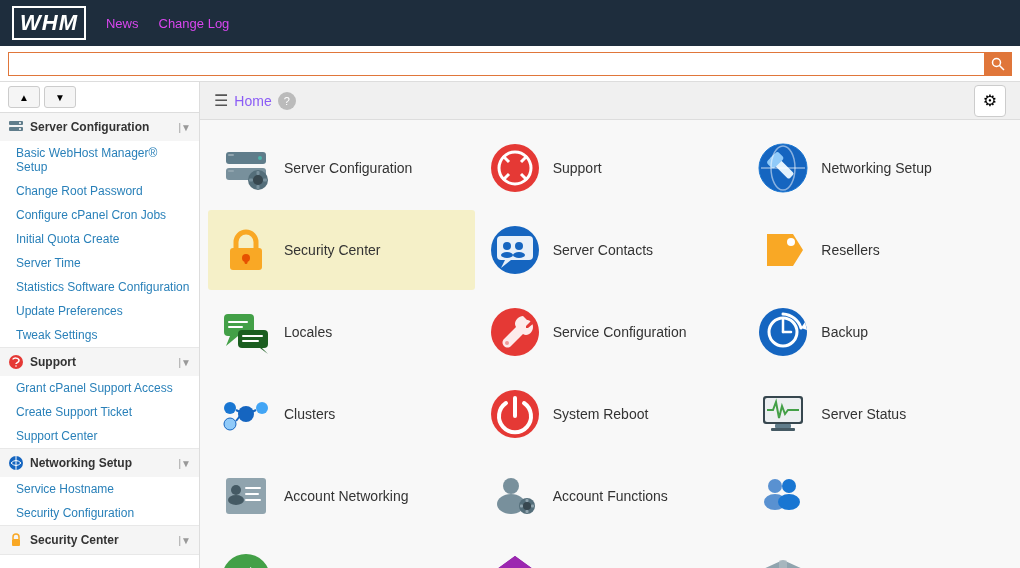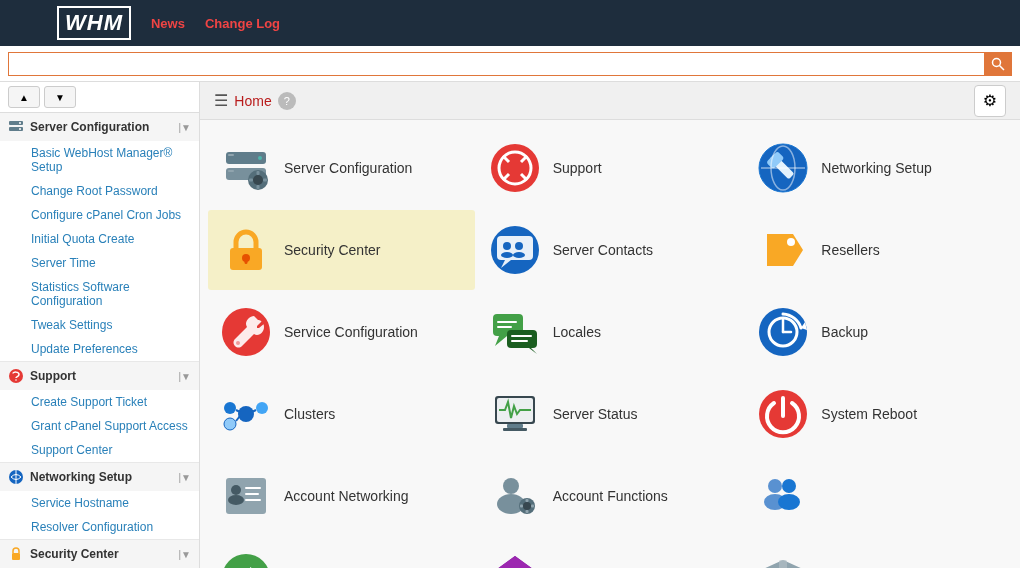--- a/index.html
+++ b/index.html
@@ -15,27 +15,25 @@
       gap: 20px;
     }
     .whm-logo {
       font-weight: bold;
       font-size: 22px;
       color: #fff;
       font-style: italic;
       border: 2px solid #fff;
       padding: 2px 6px;
       letter-spacing: 1px;
-      margin-left: 45px;
     }
     .nav-link {
-      color: #ef4444;
+      color: #d946ef;
       text-decoration: none;
       font-size: 13px;
-      font-weight: bold;
     }
 
     
     .search-bar {
       background: #fff;
       height: 36px;
       display: flex;
       align-items: center;
       padding: 0 8px;
       border-bottom: 1px solid #ddd;
@@ -112,21 +110,20 @@
     }
     .sidebar-section-toggle {
       color: #999;
       font-size: 10px;
     }
     .sidebar-item {
       padding: 5px 8px 5px 16px;
       color: #2980b9;
       cursor: pointer;
       font-size: 12px;
-      margin-left: 15px;
     }
 
     
     .content {
       flex: 1;
       background: #f8f8f8;
       overflow-y: auto;
     }
     .content-header {
       display: flex;
@@ -143,21 +140,21 @@
       gap: 6px;
       font-size: 14px;
     }
     .breadcrumb-icon {
       font-size: 16px;
       cursor: pointer;
       color: #555;
     }
     .breadcrumb-home {
       font-size: 14px;
-      color: #b91c1c;
+      color: #8b5cf6;
       font-weight: 500;
     }
     .help-icon {
       width: 18px;
       height: 18px;
       border-radius: 50%;
       background: #bbb;
       color: white;
       font-size: 11px;
       display: flex;
@@ -253,51 +250,51 @@
         </svg>
         <span class="sidebar-section-title">Server Configuration</span>
         <span class="sidebar-section-toggle">|▼</span>
       </div>
       <div class="sidebar-item">Basic WebHost Manager® Setup</div>
       <div class="sidebar-item">Change Root Password</div>
       <div class="sidebar-item">Configure cPanel Cron Jobs</div>
       <div class="sidebar-item">Initial Quota Create</div>
       <div class="sidebar-item">Server Time</div>
       <div class="sidebar-item">Statistics Software Configuration</div>
+      <div class="sidebar-item">Update Preferences</div>
       <div class="sidebar-item">Tweak Settings</div>
-      <div class="sidebar-item">Update Preferences</div>
     </div>
 
     <div class="sidebar-section">
       <div class="sidebar-section-header">
         <svg width="16" height="16" viewBox="0 0 16 16">
           <circle cx="8" cy="8" r="7" fill="#e53935"></circle>
           <path d="M5 5.5 C5 3.5 11 3.5 11 6.5 C11 8.5 8 8.5 8 10" stroke="white" stroke-width="1.5" fill="none"></path>
           <circle cx="8" cy="12" r="0.8" fill="white"></circle>
         </svg>
         <span class="sidebar-section-title">Support</span>
         <span class="sidebar-section-toggle">|▼</span>
       </div>
+      <div class="sidebar-item">Grant cPanel Support Access</div>
       <div class="sidebar-item">Create Support Ticket</div>
-      <div class="sidebar-item">Grant cPanel Support Access</div>
       <div class="sidebar-item">Support Center</div>
     </div>
 
     <div class="sidebar-section">
       <div class="sidebar-section-header">
         <svg width="16" height="16" viewBox="0 0 16 16">
           <circle cx="8" cy="8" r="7" fill="#1565c0"></circle>
           <path d="M3 8 Q8 3 13 8 Q8 13 3 8" stroke="white" stroke-width="1" fill="none"></path>
           <line x1="8" y1="1" x2="8" y2="15" stroke="white" stroke-width="1"></line>
         </svg>
         <span class="sidebar-section-title">Networking Setup</span>
         <span class="sidebar-section-toggle">|▼</span>
       </div>
       <div class="sidebar-item">Service Hostname</div>
-      <div class="sidebar-item">Resolver Configuration</div>
+      <div class="sidebar-item">Security Configuration</div>
     </div>
 
     <div class="sidebar-section">
       <div class="sidebar-section-header">
         <svg width="16" height="16" viewBox="0 0 16 16">
           <rect x="4" y="7" width="8" height="7" rx="1" fill="#f9a825"></rect>
           <path d="M5 7 V5 A3 3 0 0 1 11 5 V7" stroke="#f9a825" stroke-width="1.5" fill="none"></path>
         </svg>
         <span class="sidebar-section-title">Security Center</span>
         <span class="sidebar-section-toggle">|▼</span>
@@ -407,46 +404,46 @@
             <path d="M10 10 L36 10 L46 26 L36 42 L10 42 Z" fill="#f9a825"></path>
             <circle cx="34" cy="18" r="4" fill="white"></circle>
           </svg>
         </div>
         <span class="grid-item-label">Resellers</span>
       </div>
 
       <div class="grid-item">
         <div class="grid-item-icon">
           <svg width="52" height="52" viewBox="0 0 52 52">
-            <circle cx="26" cy="26" r="24" fill="#e53935"></circle>
-
-            <path d="M34 10 C30 10 26 14 26 18 C26 19 26.5 20 27 21 L15 33 C13 35 13 38 15 40 C17 42 20 42 22 40 L34 28 C35 28.5 36 29 37 29 C41 29 44 25 44 21 C44 20 43.8 19 43.5 18.2 L39 22 L37 22 L37 20 L41.5 15.5 C40.5 14.5 39.5 14 38 14 Z" fill="white" opacity="0.9"></path>
-            <circle cx="18" cy="37" r="2" fill="#ef9a9a"></circle>
-          </svg>
-        </div>
-        <span class="grid-item-label">Service Configuration</span>
-      </div>
-
-      <div class="grid-item">
-        <div class="grid-item-icon">
-          <svg width="52" height="52" viewBox="0 0 52 52">
 
             <rect x="4" y="8" width="30" height="22" rx="4" fill="#43a047"></rect>
             <polygon points="10,30 6,40 18,30" fill="#43a047"></polygon>
             <rect x="18" y="24" width="30" height="18" rx="4" fill="#1b5e20"></rect>
             <polygon points="40,42 48,48 42,42" fill="#1b5e20"></polygon>
 
             <line x1="9" y1="16" x2="27" y2="16" stroke="white" stroke-width="2" stroke-linecap="round"></line>
             <line x1="9" y1="21" x2="22" y2="21" stroke="white" stroke-width="2" stroke-linecap="round"></line>
 
             <line x1="23" y1="30" x2="42" y2="30" stroke="white" stroke-width="2" stroke-linecap="round"></line>
             <line x1="23" y1="35" x2="38" y2="35" stroke="white" stroke-width="2" stroke-linecap="round"></line>
           </svg>
         </div>
         <span class="grid-item-label">Locales</span>
+      </div>
+
+      <div class="grid-item">
+        <div class="grid-item-icon">
+          <svg width="52" height="52" viewBox="0 0 52 52">
+            <circle cx="26" cy="26" r="24" fill="#e53935"></circle>
+
+            <path d="M34 10 C30 10 26 14 26 18 C26 19 26.5 20 27 21 L15 33 C13 35 13 38 15 40 C17 42 20 42 22 40 L34 28 C35 28.5 36 29 37 29 C41 29 44 25 44 21 C44 20 43.8 19 43.5 18.2 L39 22 L37 22 L37 20 L41.5 15.5 C40.5 14.5 39.5 14 38 14 Z" fill="white" opacity="0.9"></path>
+            <circle cx="18" cy="37" r="2" fill="#ef9a9a"></circle>
+          </svg>
+        </div>
+        <span class="grid-item-label">Service Configuration</span>
       </div>
 
       <div class="grid-item">
         <div class="grid-item-icon">
           <svg width="52" height="52" viewBox="0 0 52 52">
             <circle cx="26" cy="26" r="24" fill="#1565c0"></circle>
 
             <circle cx="26" cy="26" r="14" fill="none" stroke="white" stroke-width="3"></circle>
             <line x1="26" y1="26" x2="26" y2="14" stroke="white" stroke-width="2.5" stroke-linecap="round"></line>
             <line x1="26" y1="26" x2="34" y2="26" stroke="white" stroke-width="2.5" stroke-linecap="round"></line>
@@ -470,42 +467,42 @@
             <line x1="36" y1="22" x2="32" y2="24" stroke="#1565c0" stroke-width="2"></line>
             <line x1="16" y1="33" x2="20" y2="28" stroke="#1565c0" stroke-width="2"></line>
           </svg>
         </div>
         <span class="grid-item-label">Clusters</span>
       </div>
 
       <div class="grid-item">
         <div class="grid-item-icon">
           <svg width="52" height="52" viewBox="0 0 52 52">
+            <circle cx="26" cy="26" r="24" fill="#e53935"></circle>
+
+            <path d="M26 10 L26 28" stroke="white" stroke-width="4" stroke-linecap="round"></path>
+            <path d="M17 15 A16 16 0 1 0 35 15" stroke="white" stroke-width="4" fill="none" stroke-linecap="round"></path>
+          </svg>
+        </div>
+        <span class="grid-item-label">System Reboot</span>
+      </div>
+
+      <div class="grid-item">
+        <div class="grid-item-icon">
+          <svg width="52" height="52" viewBox="0 0 52 52">
 
             <rect x="6" y="8" width="40" height="28" rx="3" fill="#37474f"></rect>
             <rect x="8" y="10" width="36" height="24" rx="2" fill="#eceff1"></rect>
 
             <polyline points="10,22 16,22 19,14 22,30 25,18 28,26 31,22 42,22" fill="none" stroke="#43a047" stroke-width="2"></polyline>
             <rect x="18" y="36" width="16" height="4" rx="1" fill="#607d8b"></rect>
             <rect x="14" y="40" width="24" height="3" rx="1" fill="#455a64"></rect>
           </svg>
         </div>
         <span class="grid-item-label">Server Status</span>
-      </div>
-
-      <div class="grid-item">
-        <div class="grid-item-icon">
-          <svg width="52" height="52" viewBox="0 0 52 52">
-            <circle cx="26" cy="26" r="24" fill="#e53935"></circle>
-
-            <path d="M26 10 L26 28" stroke="white" stroke-width="4" stroke-linecap="round"></path>
-            <path d="M17 15 A16 16 0 1 0 35 15" stroke="white" stroke-width="4" fill="none" stroke-linecap="round"></path>
-          </svg>
-        </div>
-        <span class="grid-item-label">System Reboot</span>
       </div>
 
       <div class="grid-item">
         <div class="grid-item-icon">
           <svg width="52" height="52" viewBox="0 0 52 52">
 
             <rect x="6" y="8" width="40" height="36" rx="3" fill="#90a4ae"></rect>
             <circle cx="16" cy="20" r="5" fill="#455a64"></circle>
             <ellipse cx="16" cy="30" rx="8" ry="5" fill="#455a64"></ellipse>
             <line x1="26" y1="18" x2="40" y2="18" stroke="white" stroke-width="2" stroke-linecap="round"></line>

